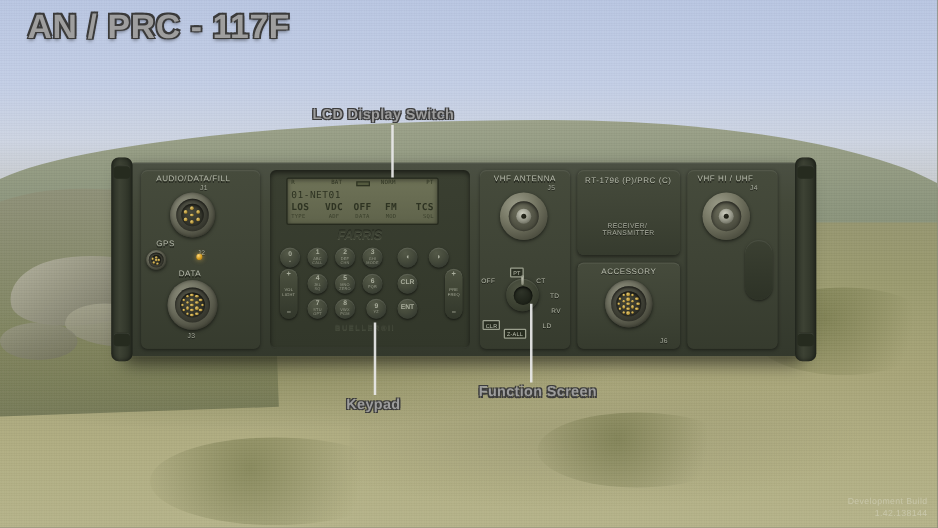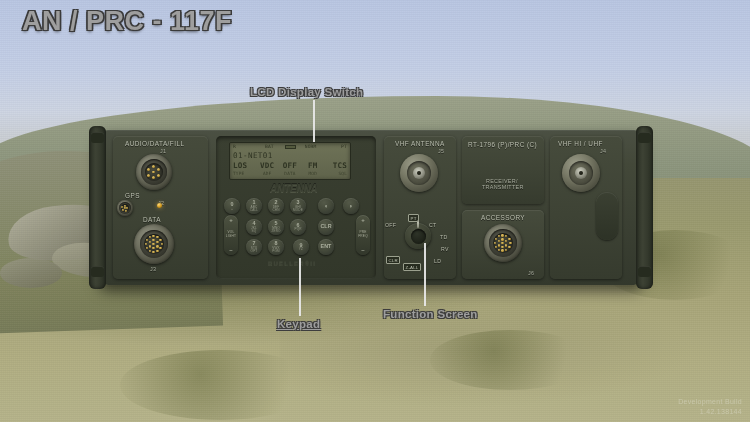--- a/index.html
+++ b/index.html
@@ -430,21 +430,21 @@
     </div>
     <div class="lcdrow lcd-sub">
       <span class="lcd-cell l">TYPE</span>
       <span class="lcd-cell">ADF</span>
       <span class="lcd-cell">DATA</span>
       <span class="lcd-cell">MOD</span>
       <span class="lcd-cell r">SQL</span>
     </div>
   </div>
 
-  <div class="brand" style="left:172px; top:53px;">ANTENNA</div>
+  <div class="brand" style="left:172px; top:53px;">FARRIS</div>
 
   <div style="position:absolute; left:125px; top:68px; width:148px; height:58px;">
 
     <div class="rocker" style="left:1px; top:17px; width:14px; height:40px;">
       <span class="rs">+</span>
       <span class="rlab">
         <span>VOL</span><br>
         <span>LIGHT</span>
       </span>
       <span class="rs">–</span>
@@ -601,21 +601,21 @@
     <div class="c"></div>
   </div>
 
   <div class="latch" style="left:498px; top:62px; width:22px; height:48px; border-radius:11px;"></div>
 
 </div>
 
 <div class="anno" style="left:250px; top:86px;">LCD Display Switch</div>
 <div class="leader" style="left:313px; top:100px; height:42px;"></div>
 
-<div class="anno" style="left:277px; top:318px;text-decoration:underline;">Keypad</div>
+<div class="anno" style="left:277px; top:318px;">Keypad</div>
 <div class="leader" style="left:299px; top:258px; height:58px;"></div>
 
 <div class="anno" style="left:383px; top:308px;">Function Screen</div>
 <div class="leader" style="left:424px; top:243px; height:63px;"></div>
 
 <div id="watermark">
   <div>Development Build</div>
   <div>1.42.138144</div>
 </div>
 

